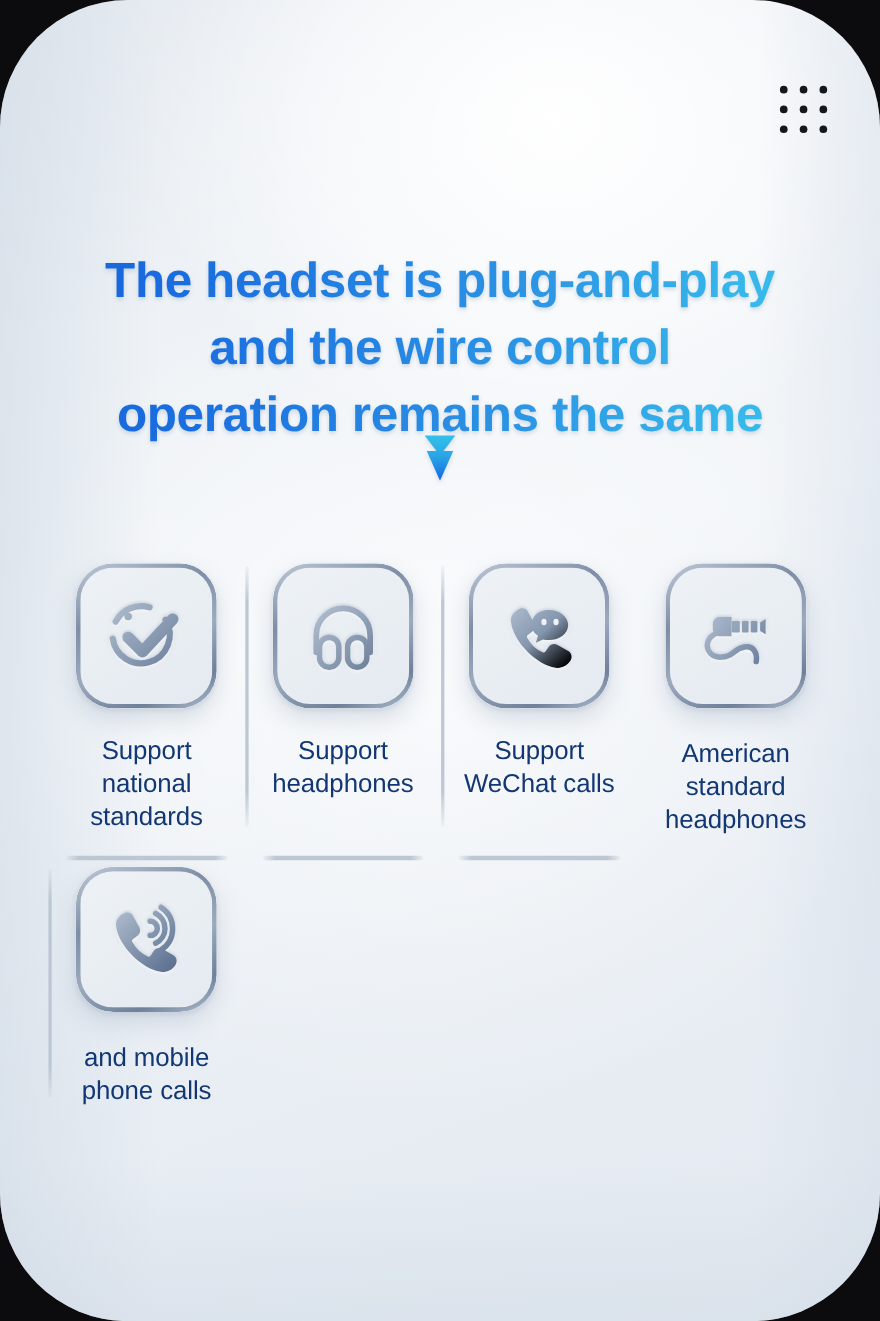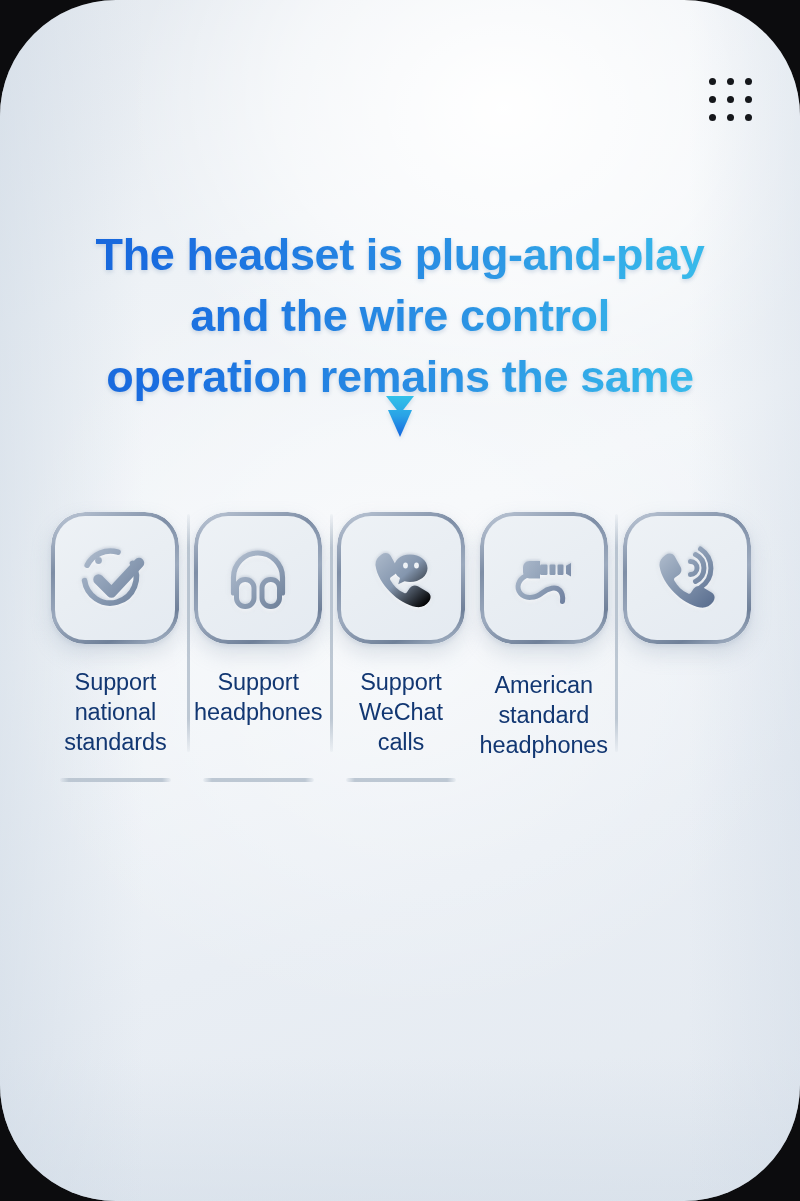--- a/index.html
+++ b/index.html
@@ -109,21 +109,21 @@
   }
   .arrow-wrap svg { display: block; filter: drop-shadow(0 2px 2px rgba(150,175,200,0.35)); }
 
   
   .features {
     position: absolute;
     left: 44px;
     right: 42px;
     top: 500px;
     display: grid;
-    grid-template-columns: 1fr 1fr 1fr 1fr 1fr;
+    grid-template-columns: 1fr 1fr 1fr 1fr;
     grid-template-rows: auto auto;
   }
   .cell {
     position: relative;
     display: flex;
     flex-direction: column;
     align-items: center;
     padding: 12px 6px 16px 6px;
   }
   
@@ -328,18 +328,20 @@
                   <stop offset="0.5" stop-color="#8294ad"></stop>
                   <stop offset="1" stop-color="#5b6f90"></stop>
                 </linearGradient>
               </defs>
               <path d="M15.5 14 C19 11.5 23 12.3 24.8 15.5 L30.5 25.7 C32.2 28.7 31.4 31.9 28.7 33.9 L24.8 36.8 C24 37.4 23.8 38.5 24.3 39.4 C27.4 45.2 32.2 49.7 38.2 52.5 C39.2 53 40.3 52.7 40.9 51.8 L43.6 47.8 C45.6 44.9 48.9 44.1 51.9 45.8 L61.6 51.4 C64.8 53.2 65.6 57.2 63.2 60.7 C60.1 65.1 55.3 67.3 50.1 66.5 C32.6 63.8 12 43.1 9.6 25.6 C8.9 20.5 10.9 17.3 15.5 14 Z" fill="url(#gIc6)"></path>
               <path d="M40.5 33.5 A6.5 6.5 0 0 0 40.5 20.5" stroke="url(#gIc6)" stroke-width="5" stroke-linecap="round" fill="none"></path>
               <path d="M45.5 40.5 A15 15 0 0 0 45.5 13.5" stroke="url(#gIc6)" stroke-width="5" stroke-linecap="round" fill="none"></path>
               <path d="M50.5 46.5 A23 23 0 0 0 50.5 8" stroke="url(#gIc6)" stroke-width="5" stroke-linecap="round" fill="none"></path>
             </svg>
           </div>
+          <div class="cell-label">and mobile
+phone calls</div>
         </div>
 
       </div>
     </div>
   </div>
 </div>
 
 </body></html>

